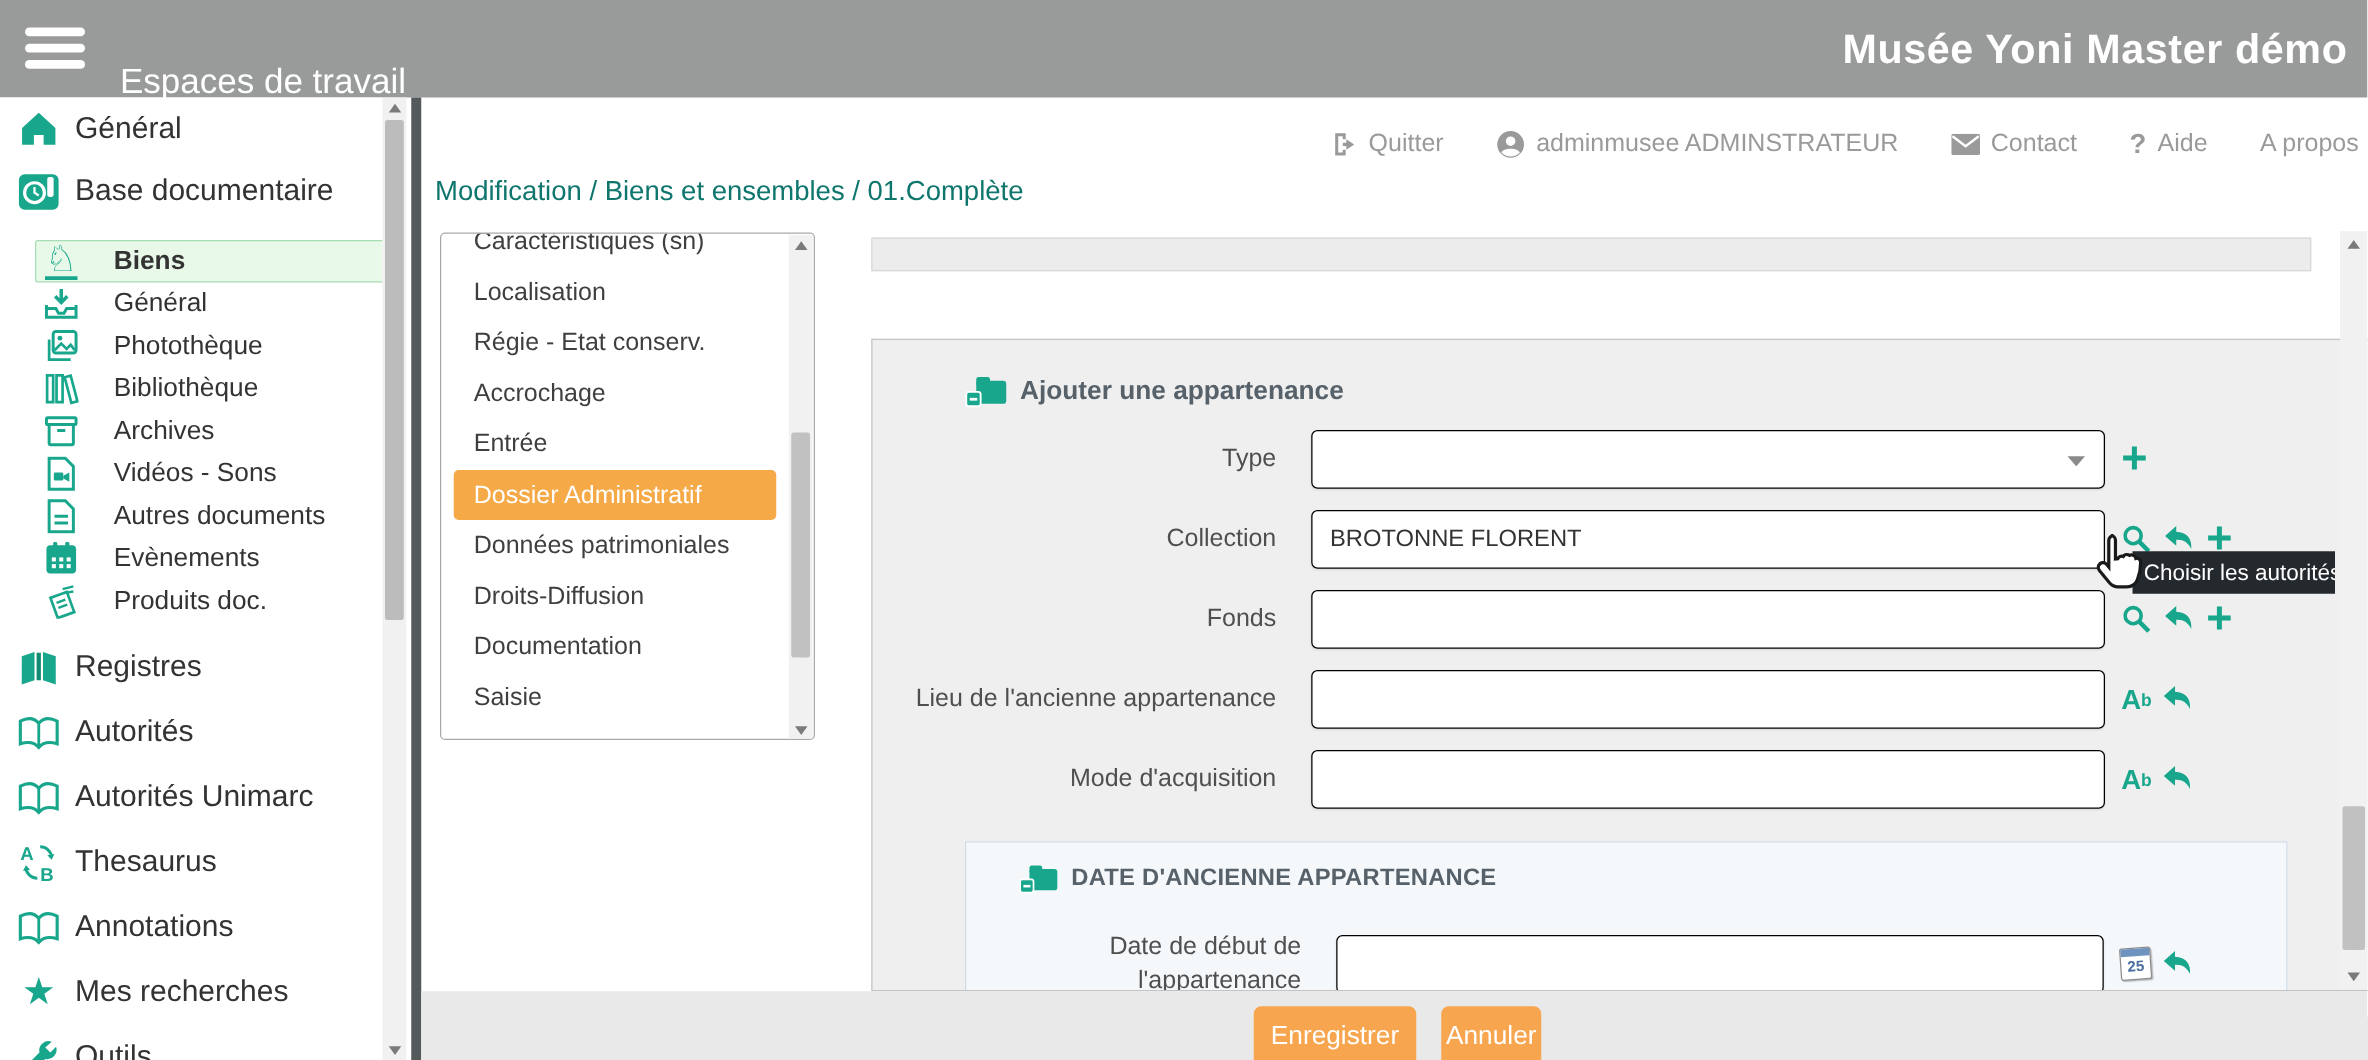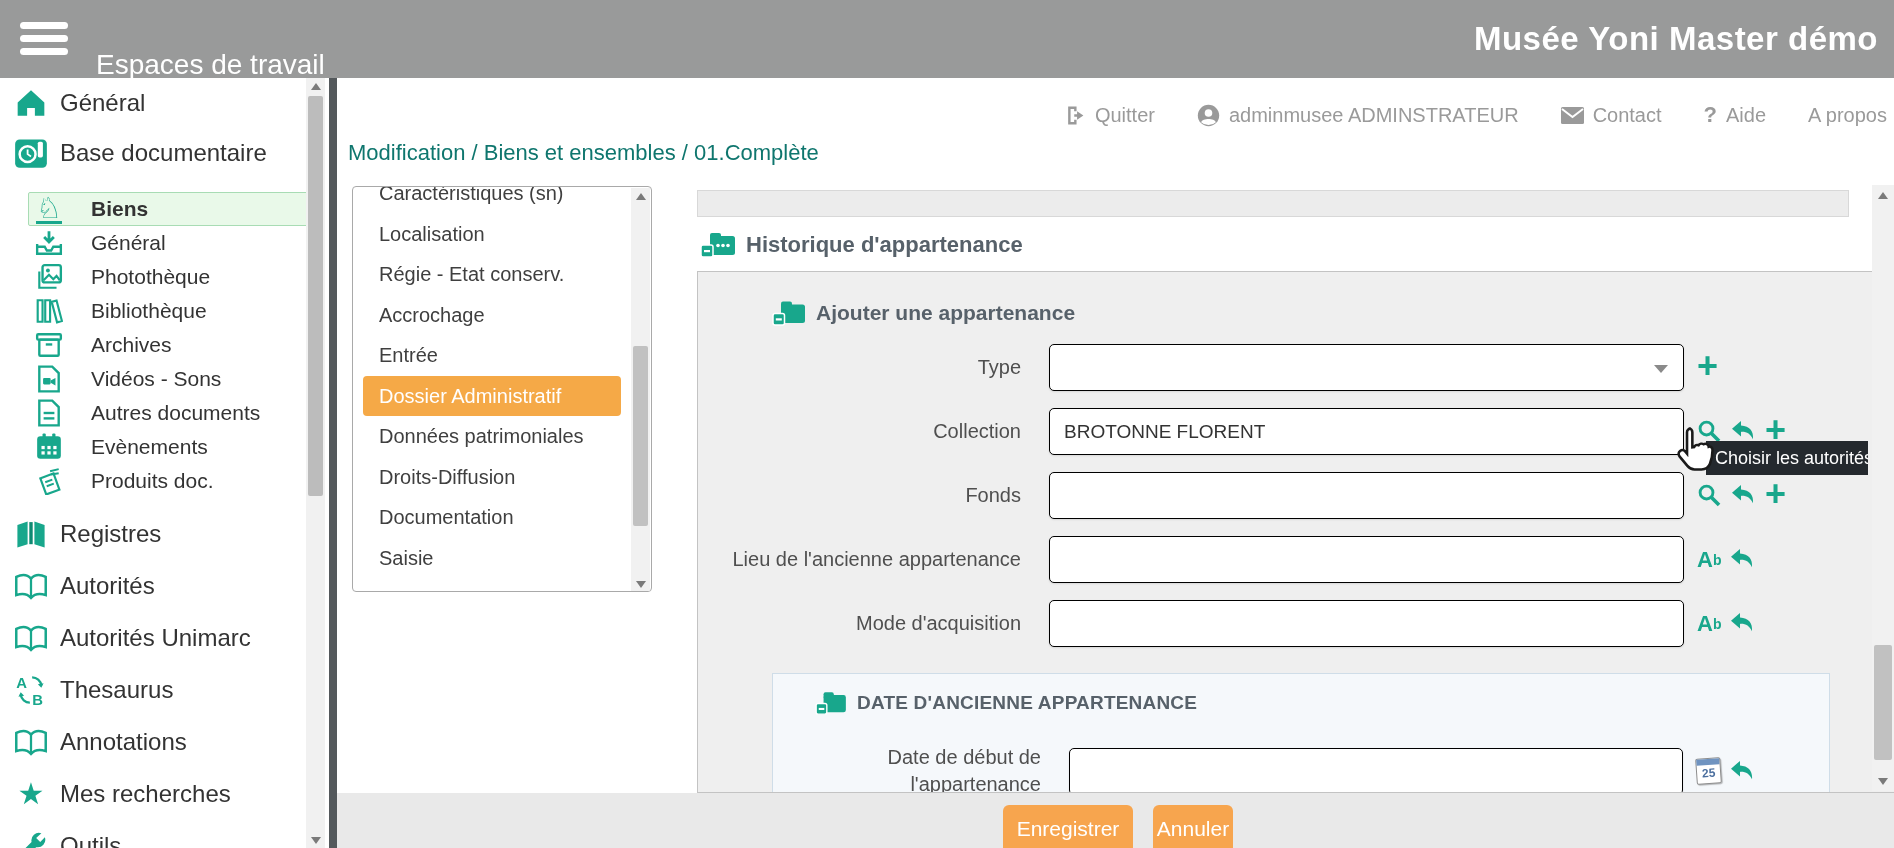--- a/index.html
+++ b/index.html
@@ -386,34 +386,20 @@
     </div>
     <div class="sb nav-sb">
       <span class="arr up"></span>
       <span class="thumb"></span>
       <span class="arr down"></span>
     </div>
   </div>
 
   <div class="collapsed-bar"></div>
 
-  <div class="section-head">
-    <span class="f-ico">
-      <svg width="36" height="29" viewBox="0 0 36 29">
-          <rect x="10" y="3" width="11" height="7" rx="2" fill="#18A78C"></rect>
-          <rect x="10" y="6" width="25" height="19" rx="2.5" fill="#18A78C"></rect>
-          <circle cx="18" cy="15.5" r="1.8" fill="#fff"></circle>
-          <circle cx="23" cy="15.5" r="1.8" fill="#fff"></circle>
-          <circle cx="28" cy="15.5" r="1.8" fill="#fff"></circle>
-          <rect x="1" y="15" width="12" height="12" rx="2" fill="#18A78C" stroke="#fff" stroke-width="1.5"></rect>
-          <rect x="4" y="20" width="6" height="2.2" fill="#fff"></rect>
-        </svg>
-    </span>
-    <span>Historique d'appartenance</span>
-  </div>
 
   <div class="form-box">
     <div class="add-head">
       <span class="f-ico">
         <svg width="34" height="28" viewBox="0 0 34 28">
             <rect x="9" y="2.5" width="11" height="7" rx="2" fill="#18A78C"></rect>
             <rect x="9" y="5.5" width="24" height="18.5" rx="2.5" fill="#18A78C"></rect>
             <rect x="1" y="14.5" width="11.5" height="11.5" rx="2" fill="#18A78C" stroke="#fff" stroke-width="1.5"></rect>
             <rect x="3.8" y="19.3" width="6" height="2.2" fill="#fff"></rect>
           </svg>

